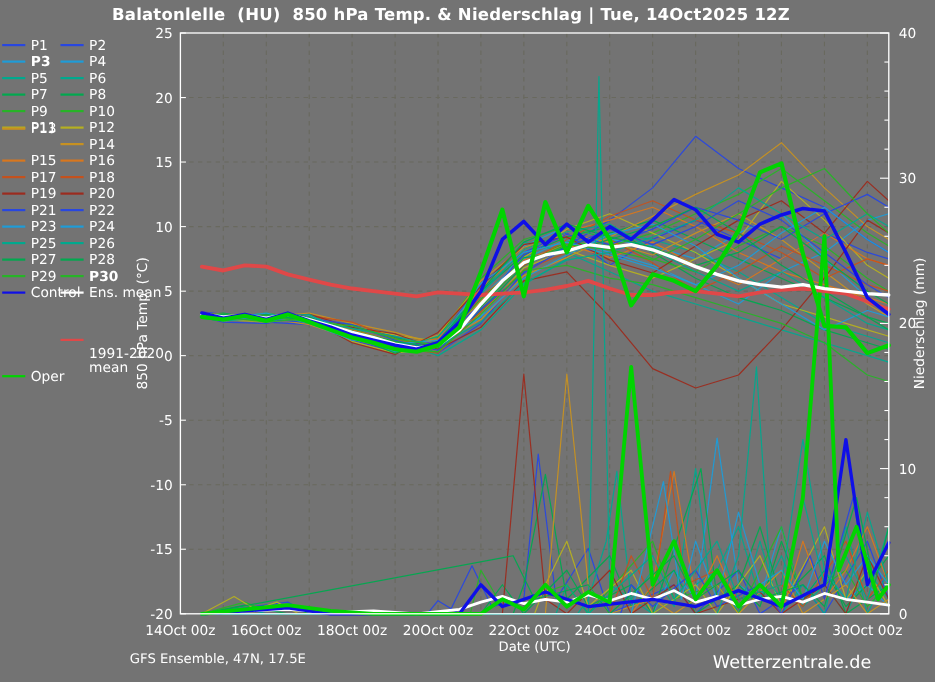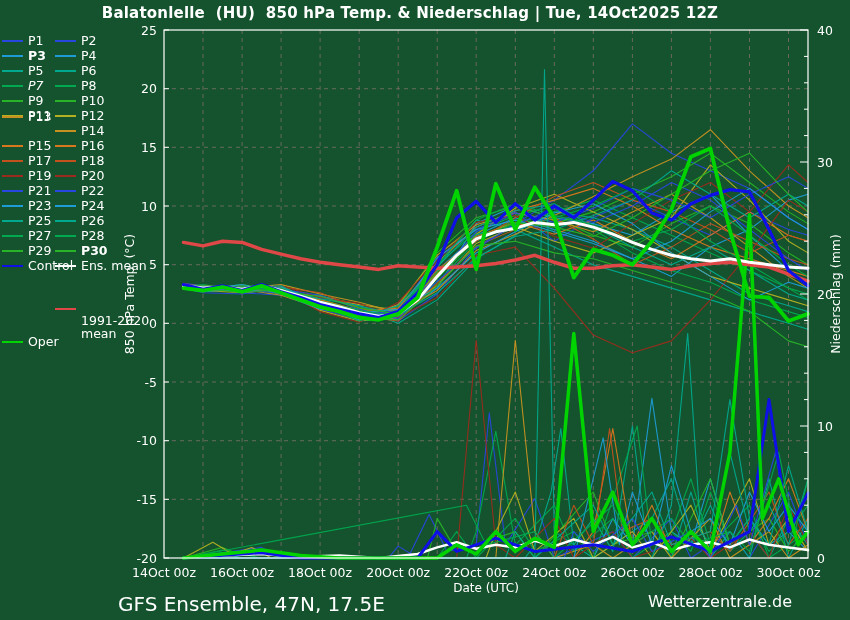--- a/index.html
+++ b/index.html
@@ -1,40 +1,40 @@
 <!DOCTYPE html>
 <html><head>
 <meta charset="utf-8">
 <style>
   html,body{margin:0;padding:0;background:#000;width:850px;height:620px;overflow:hidden;}
-  #stage{position:relative;width:850px;height:620px;background:#14532d;
+  #stage{position:relative;width:850px;height:620px;background:#737373;
          font-family:"DejaVu Sans","Liberation Sans",sans-serif;color:#fff;}
   #chart-title{position:absolute;top:4px;left:0;width:820px;text-align:center;
                font-size:15px;font-weight:bold;white-space:pre;letter-spacing:.2px;}
   #legend{position:absolute;top:32px;left:2px;width:158px;font-size:12.5px;}
   .lg-row{position:absolute;height:15px;white-space:nowrap;}
   .lg-sw{display:inline-block;width:21px;height:2px;vertical-align:middle;margin-right:5px;}
   .lg-lab{display:inline-block;vertical-align:middle;line-height:13px;}
   #svg-wrap,svg{position:absolute;top:0;left:0;}
-  #footer-left{position:absolute;top:592px;left:118px;font-size:20px;}
+  #footer-left{position:absolute;top:592px;left:118px;font-size:12px;}
   #footer-right{position:absolute;top:592px;left:648px;font-size:16px;}
 </style>
 </head>
 <body>
 
 <div id="stage">
   <div id="chart-title">Balatonlelle  (HU)  850 hPa Temp. &amp; Niederschlag | Tue, 14Oct2025 12Z</div>
   <div id="legend">
       <div class="lg-row" style="top: 0px; left: 0px;"><span class="lg-sw" style="background: rgb(40, 71, 224);"></span><span class="lg-lab">P1</span></div>
       <div class="lg-row" style="top: 0px; left: 53px;"><span class="lg-sw" style="background: rgb(40, 71, 224);"></span><span class="lg-lab">P2</span></div>
       <div class="lg-row" style="top: 15px; left: 0px; font-weight: bold;"><span class="lg-sw" style="background: rgb(30, 156, 216);"></span><span class="lg-lab">P3</span></div>
       <div class="lg-row" style="top: 15px; left: 53px;"><span class="lg-sw" style="background: rgb(30, 156, 216);"></span><span class="lg-lab">P4</span></div>
       <div class="lg-row" style="top: 30px; left: 0px;"><span class="lg-sw" style="background: rgb(0, 169, 142);"></span><span class="lg-lab">P5</span></div>
       <div class="lg-row" style="top: 30px; left: 53px; text-align: center;"><span class="lg-sw" style="background: rgb(0, 169, 142);"></span><span class="lg-lab">P6</span></div>
-      <div class="lg-row" style="top: 45px; left: 0px; font-style: italic;"><span class="lg-sw" style="background: rgb(0, 169, 79);"></span><span class="lg-lab">P7</span></div>
+      <div class="lg-row" style="top: 45px; left: 0px;"><span class="lg-sw" style="background: rgb(0, 169, 79);"></span><span class="lg-lab">P7</span></div>
       <div class="lg-row" style="top: 45px; left: 53px;"><span class="lg-sw" style="background: rgb(0, 169, 79);"></span><span class="lg-lab">P8</span></div>
       <div class="lg-row" style="top: 60px; left: 0px;"><span class="lg-sw" style="background: rgb(39, 180, 39);"></span><span class="lg-lab">P9</span></div>
       <div class="lg-row" style="top: 60px; left: 53px;"><span class="lg-sw" style="background: rgb(39, 180, 39);"></span><span class="lg-lab">P10</span></div>
       <div class="lg-row" style="top: 75px; left: 0px;"><span class="lg-sw" style="background: rgb(181, 176, 33);"></span><span class="lg-lab">P11</span></div>
       <div class="lg-row" style="top: 75px; left: 53px;"><span class="lg-sw" style="background: rgb(181, 176, 33);"></span><span class="lg-lab">P12</span></div>
       <div class="lg-row" style="top: 76px; left: 0px;"><span class="lg-sw" style="background: rgb(199, 145, 33);"></span><span class="lg-lab">P13</span></div>
       <div class="lg-row" style="top: 90px; left: 53px;"><span class="lg-sw" style="background: rgb(199, 145, 33);"></span><span class="lg-lab">P14</span></div>
       <div class="lg-row" style="top: 105px; left: 0px;"><span class="lg-sw" style="background: rgb(216, 119, 30);"></span><span class="lg-lab">P15</span></div>
       <div class="lg-row" style="top: 105px; left: 53px;"><span class="lg-sw" style="background: rgb(216, 119, 30);"></span><span class="lg-lab">P16</span></div>
       <div class="lg-row" style="top: 120px; left: 0px;"><span class="lg-sw" style="background: rgb(196, 81, 29);"></span><span class="lg-lab">P17</span></div>

